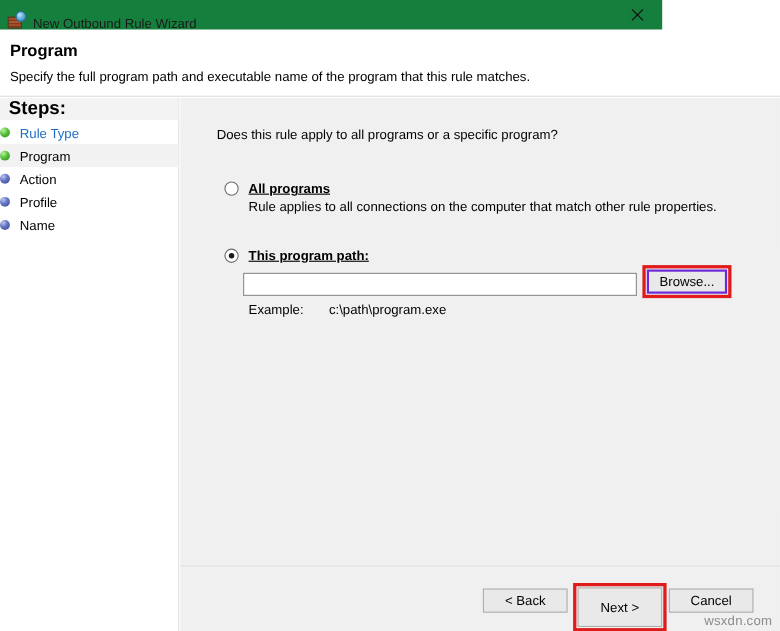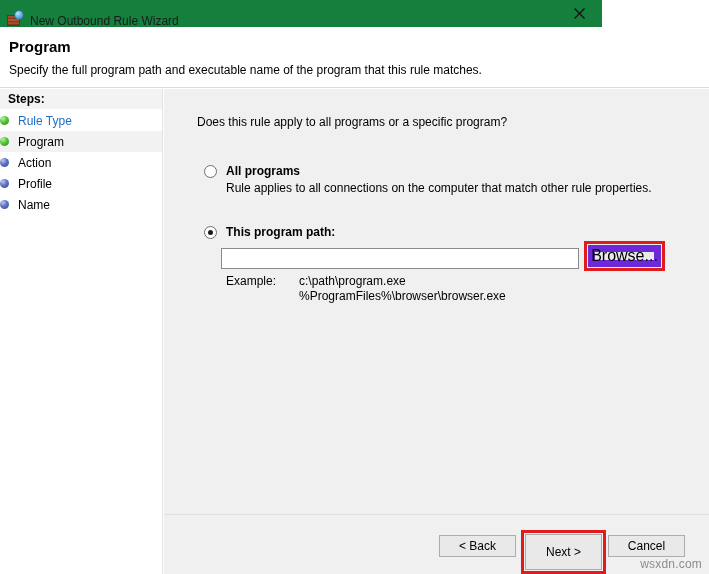--- a/index.html
+++ b/index.html
@@ -118,21 +118,21 @@
   }
   .steps-head {
     height: 21px;
     background: #f3f3f3;
     border-bottom: 1px solid #ffffff;
     display: flex;
     align-items: center;
     padding-left: 8px;
     box-sizing: border-box;
     font-weight: bold;
-    font-size: 12px;
+    font-size: 17px;
     color: #000000;
   }
   .step {
     height: 21px;
     display: flex;
     align-items: center;
     box-sizing: border-box;
     font-size: 12px;
   }
   .step.selected { background: #f2f2f2; }
@@ -195,20 +195,21 @@
     left: 3px; top: 3px;
     width: 5px; height: 5px;
     border-radius: 50%;
     background: #1a1a1a;
   }
   .opt-label {
     font-size: 12px;
     font-weight: bold;
     color: #000000;
     line-height: 14px;
+    text-decoration: underline;
   }
   .opt-desc {
     position: absolute;
     left: 62px;
     top: 92px;
     font-size: 12px;
     color: #000000;
   }
 
   
@@ -232,24 +233,24 @@
     left: 420px;
     top: 152px;
     border: 3px solid #e01b1b;
     padding: 1px;
     box-sizing: border-box;
   }
   .browse-btn {
     width: 73px;
     height: 22px;
     background: #e9e9e9;
-    border: 7px solid #6d28d9;
+    border: 2px solid #6d28d9;
     box-sizing: border-box;
     font-family: "Liberation Sans", sans-serif;
-    font-size: 16px;
+    font-size: 12px;
     color: #000000;
     display: flex;
     align-items: center;
     justify-content: center;
   }
 
   .example-label {
     position: absolute;
     left: 62px;
     top: 185px;
@@ -382,21 +383,20 @@
 
   <input class="path-input" type="text" value="" placeholder="" style="">
 
   <div class="browse-wrap">
     <div class="browse-btn">Browse...</div>
   </div>
 
   <div class="example-label">Example:</div>
   <div class="example-values">
     <div>c:\path\program.exe</div>
-    <div>%ProgramFiles%\browser\browser.exe</div>
   </div>
 
   <div class="footer-sep"></div>
 
   <div class="btn btn-back">&lt; Back</div>
 
   <div class="next-wrap">
     <div class="btn btn-next">Next &gt;</div>
   </div>
 

